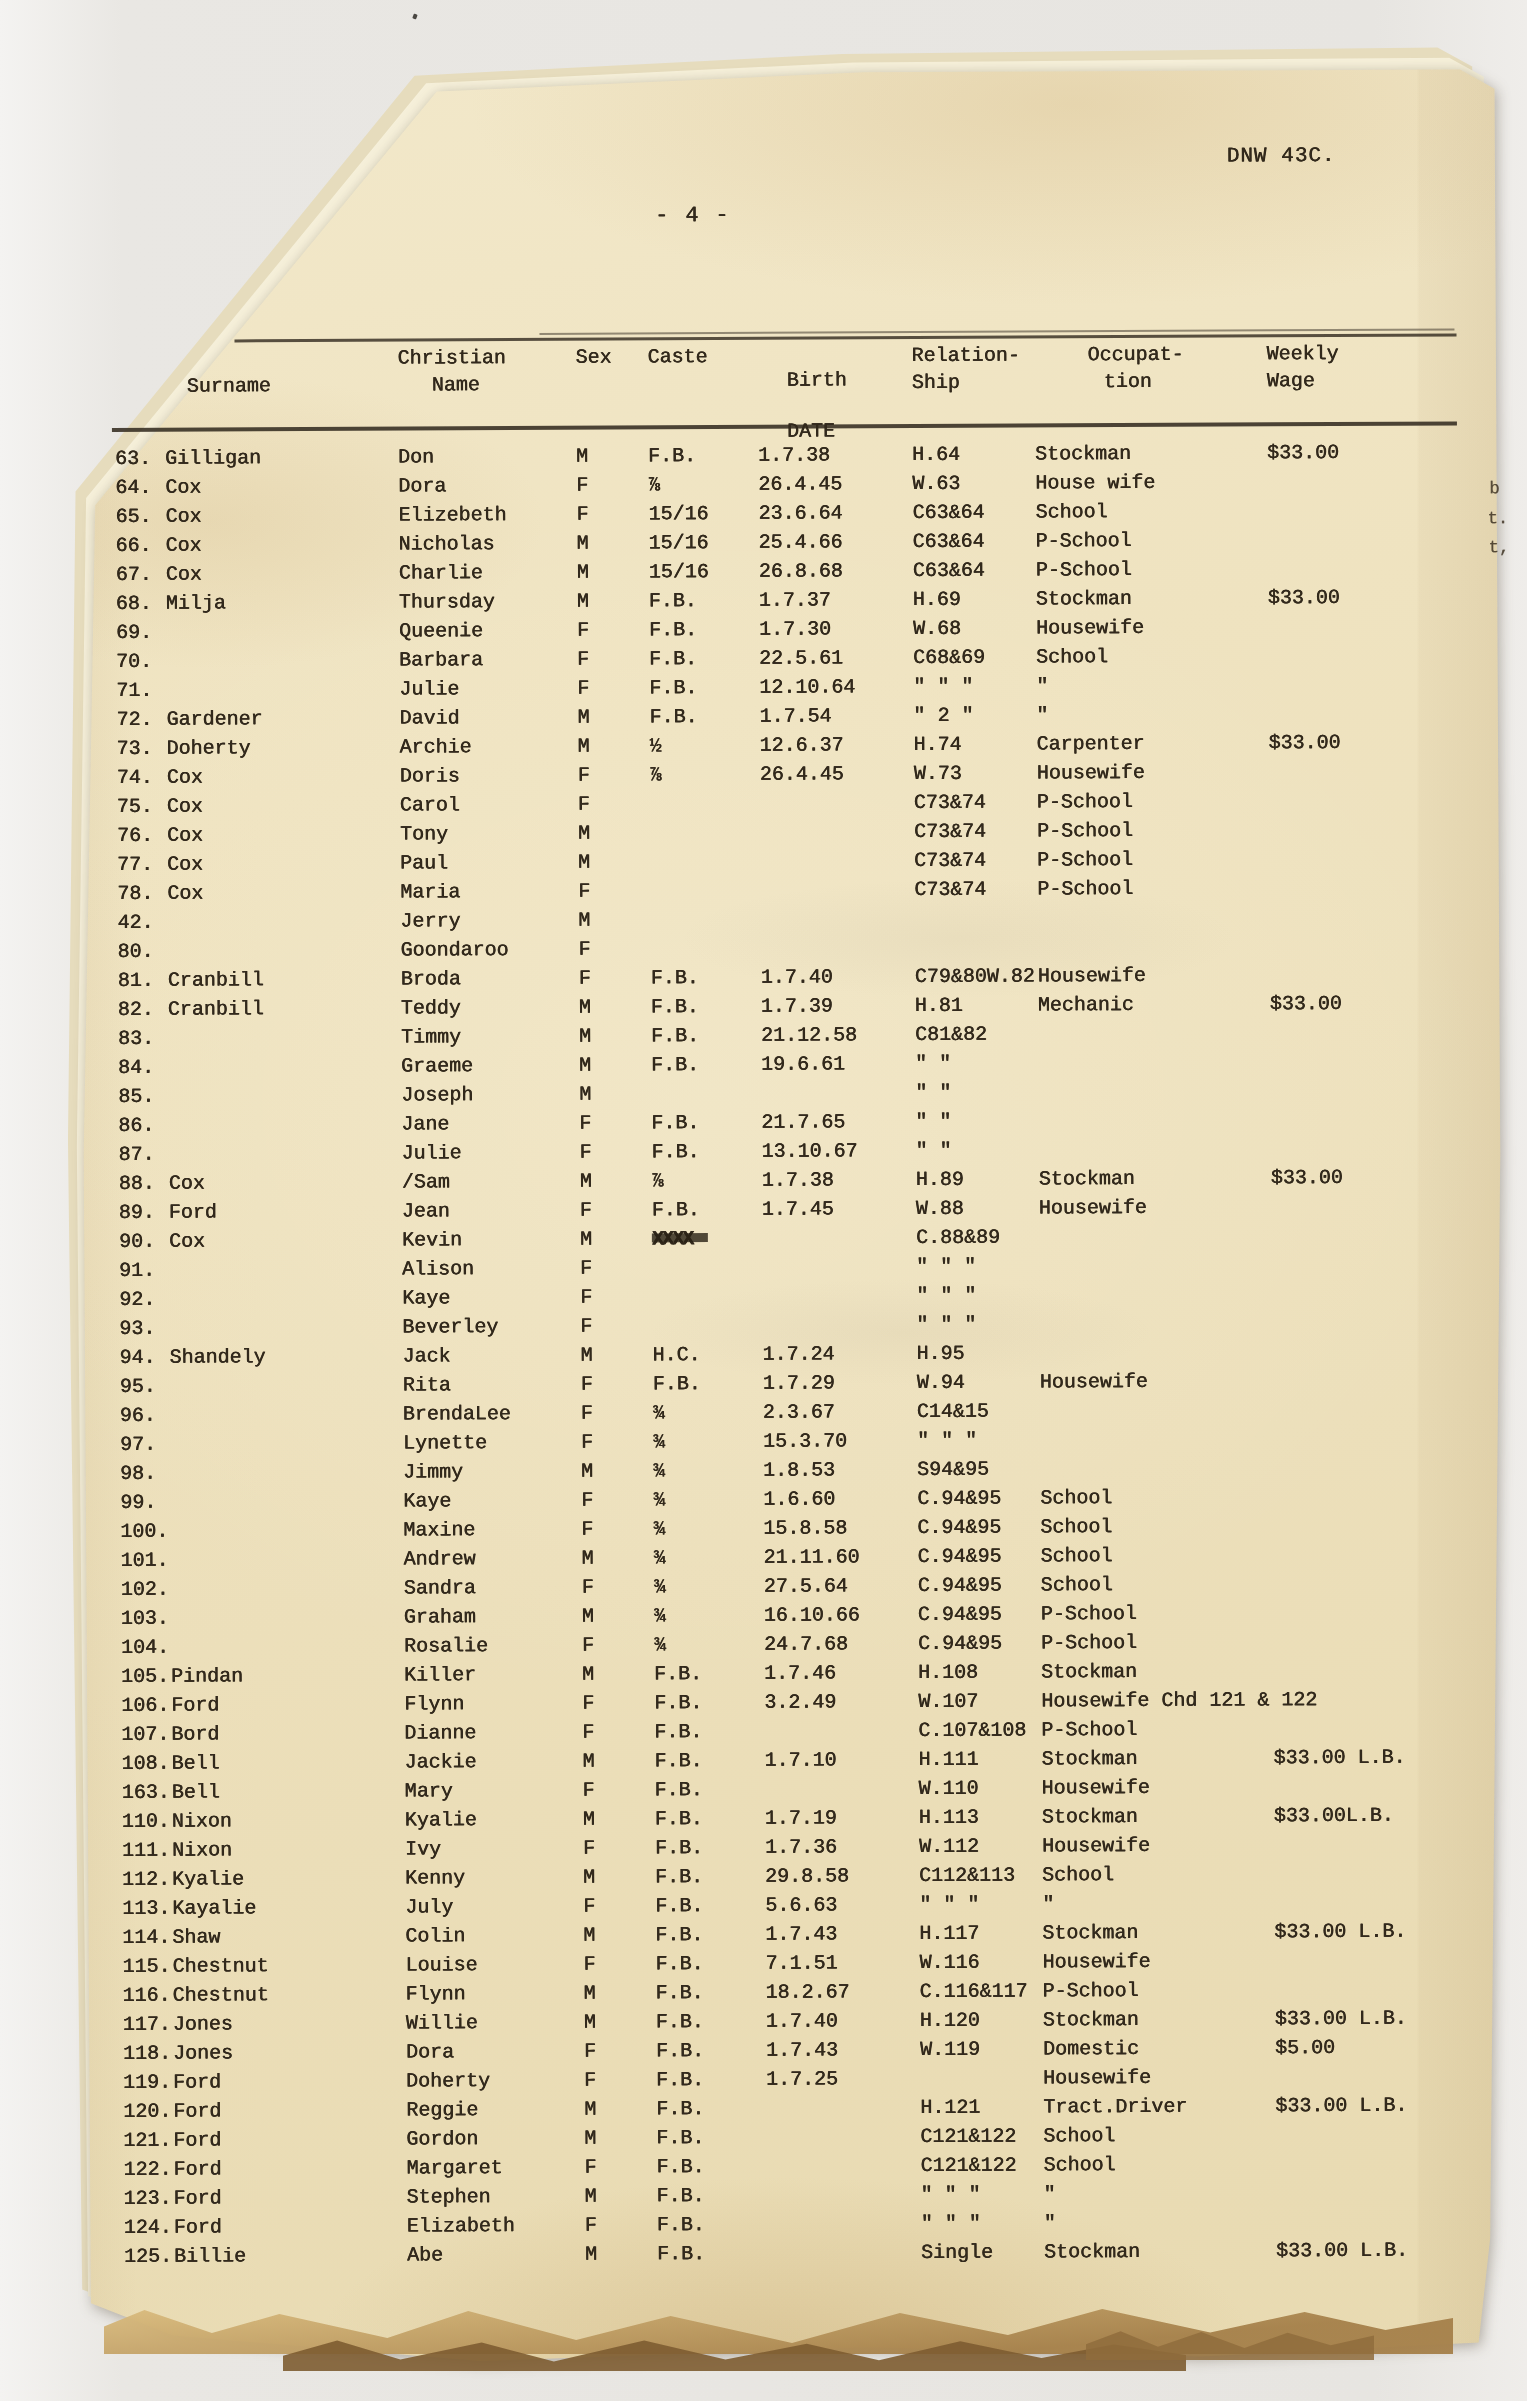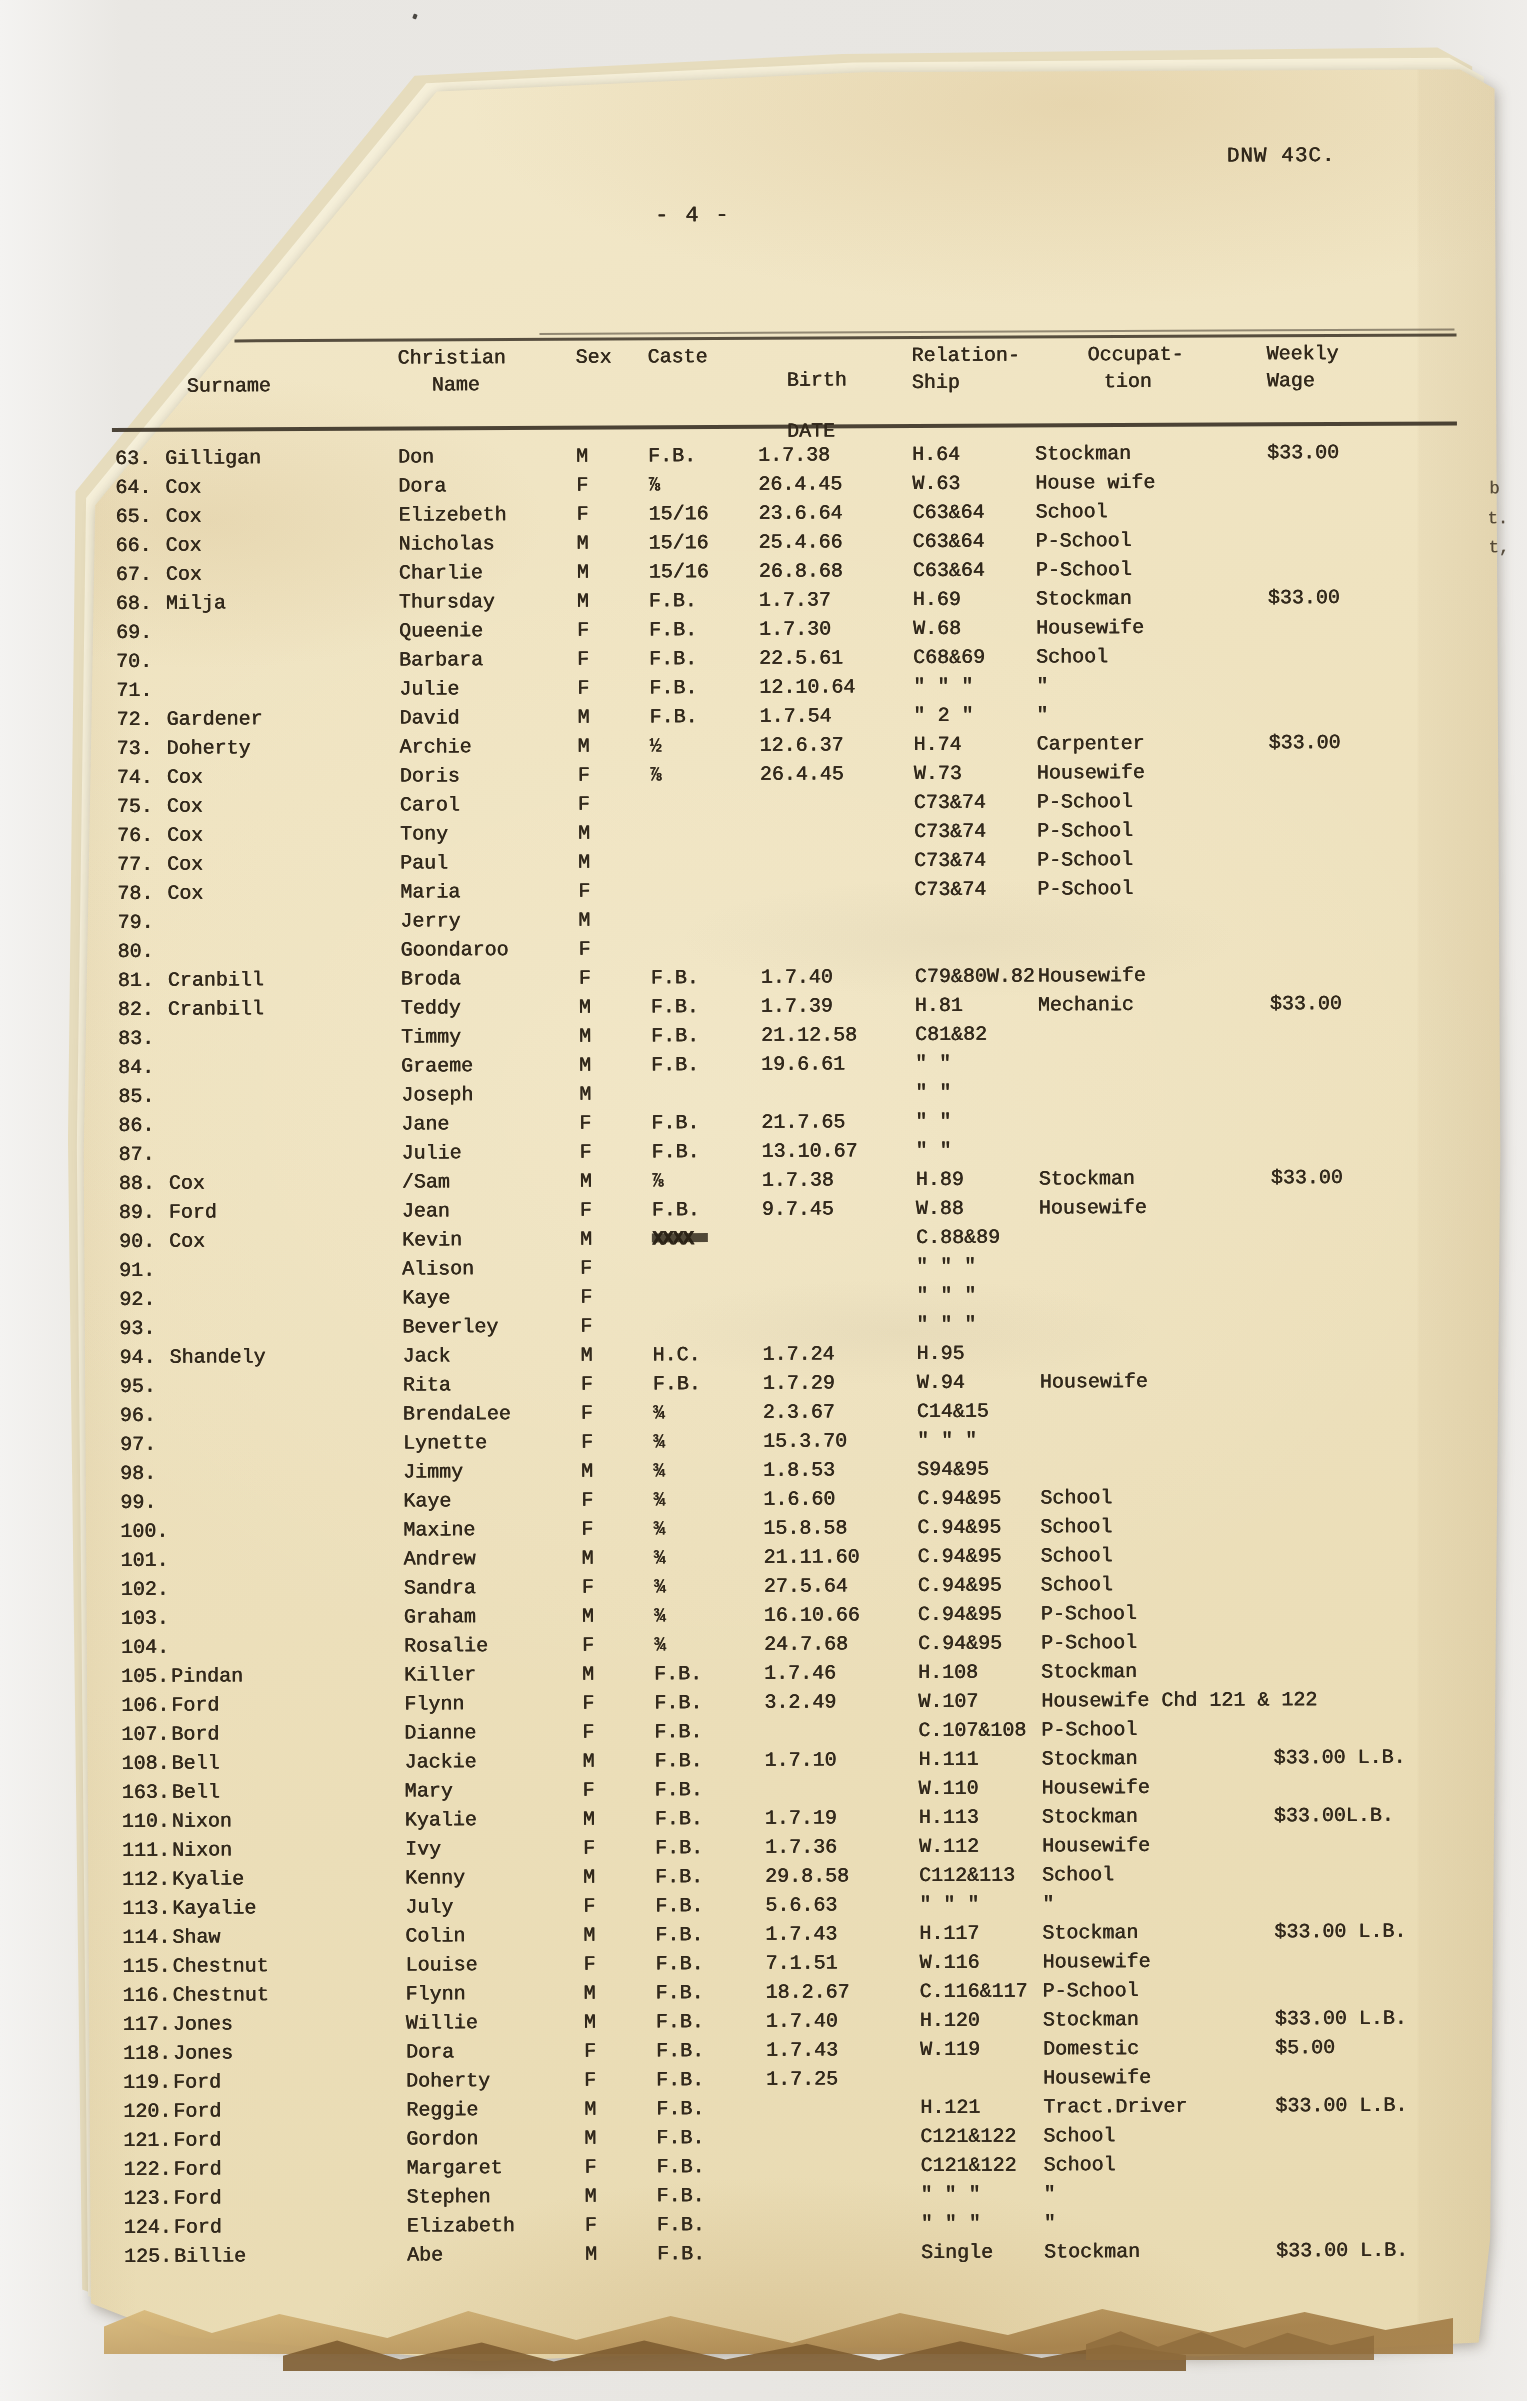--- a/index.html
+++ b/index.html
@@ -106,31 +106,31 @@
         <div class="trow"><span class="c c-no">69.</span><span class="c c-surname"></span><span class="c c-christian">Queenie</span><span class="c c-sex">F</span><span class="c c-caste">F.B.</span><span class="c c-birth">1.7.30</span><span class="c c-relation">W.68</span><span class="c c-occupation">Housewife</span><span class="c c-wage"></span></div>
         <div class="trow"><span class="c c-no">70.</span><span class="c c-surname"></span><span class="c c-christian">Barbara</span><span class="c c-sex">F</span><span class="c c-caste">F.B.</span><span class="c c-birth">22.5.61</span><span class="c c-relation">C68&amp;69</span><span class="c c-occupation">School</span><span class="c c-wage"></span></div>
         <div class="trow"><span class="c c-no">71.</span><span class="c c-surname"></span><span class="c c-christian">Julie</span><span class="c c-sex">F</span><span class="c c-caste">F.B.</span><span class="c c-birth">12.10.64</span><span class="c c-relation">" " "</span><span class="c c-occupation">"</span><span class="c c-wage"></span></div>
         <div class="trow"><span class="c c-no">72.</span><span class="c c-surname">Gardener</span><span class="c c-christian">David</span><span class="c c-sex">M</span><span class="c c-caste">F.B.</span><span class="c c-birth">1.7.54</span><span class="c c-relation">" 2 "</span><span class="c c-occupation">"</span><span class="c c-wage"></span></div>
         <div class="trow"><span class="c c-no">73.</span><span class="c c-surname">Doherty</span><span class="c c-christian">Archie</span><span class="c c-sex">M</span><span class="c c-caste">½</span><span class="c c-birth">12.6.37</span><span class="c c-relation">H.74</span><span class="c c-occupation">Carpenter</span><span class="c c-wage">$33.00</span></div>
         <div class="trow"><span class="c c-no">74.</span><span class="c c-surname">Cox</span><span class="c c-christian">Doris</span><span class="c c-sex">F</span><span class="c c-caste">⅞</span><span class="c c-birth">26.4.45</span><span class="c c-relation">W.73</span><span class="c c-occupation">Housewife</span><span class="c c-wage"></span></div>
         <div class="trow"><span class="c c-no">75.</span><span class="c c-surname">Cox</span><span class="c c-christian">Carol</span><span class="c c-sex">F</span><span class="c c-caste"></span><span class="c c-birth"></span><span class="c c-relation">C73&amp;74</span><span class="c c-occupation">P-School</span><span class="c c-wage"></span></div>
         <div class="trow"><span class="c c-no">76.</span><span class="c c-surname">Cox</span><span class="c c-christian">Tony</span><span class="c c-sex">M</span><span class="c c-caste"></span><span class="c c-birth"></span><span class="c c-relation">C73&amp;74</span><span class="c c-occupation">P-School</span><span class="c c-wage"></span></div>
         <div class="trow"><span class="c c-no">77.</span><span class="c c-surname">Cox</span><span class="c c-christian">Paul</span><span class="c c-sex">M</span><span class="c c-caste"></span><span class="c c-birth"></span><span class="c c-relation">C73&amp;74</span><span class="c c-occupation">P-School</span><span class="c c-wage"></span></div>
         <div class="trow"><span class="c c-no">78.</span><span class="c c-surname">Cox</span><span class="c c-christian">Maria</span><span class="c c-sex">F</span><span class="c c-caste"></span><span class="c c-birth"></span><span class="c c-relation">C73&amp;74</span><span class="c c-occupation">P-School</span><span class="c c-wage"></span></div>
-        <div class="trow"><span class="c c-no">79.</span><span class="c c-surname"></span><span class="c c-christian">Jerry</span><span class="c c-sex">M</span><span class="c c-caste"></span><span class="c c-birth"></span><span class="c c-relation"></span><span class="c c-occupation"></span><span class="c c-wage"></span></div>
+        <div class="trow"><span class="c c-no">42.</span><span class="c c-surname"></span><span class="c c-christian">Jerry</span><span class="c c-sex">M</span><span class="c c-caste"></span><span class="c c-birth"></span><span class="c c-relation"></span><span class="c c-occupation"></span><span class="c c-wage"></span></div>
         <div class="trow"><span class="c c-no">80.</span><span class="c c-surname"></span><span class="c c-christian">Goondaroo</span><span class="c c-sex">F</span><span class="c c-caste"></span><span class="c c-birth"></span><span class="c c-relation"></span><span class="c c-occupation"></span><span class="c c-wage"></span></div>
         <div class="trow"><span class="c c-no">81.</span><span class="c c-surname">Cranbill</span><span class="c c-christian">Broda</span><span class="c c-sex">F</span><span class="c c-caste">F.B.</span><span class="c c-birth">1.7.40</span><span class="c c-relation">C79&amp;80W.82</span><span class="c c-occupation">Housewife</span><span class="c c-wage"></span></div>
         <div class="trow"><span class="c c-no">82.</span><span class="c c-surname">Cranbill</span><span class="c c-christian">Teddy</span><span class="c c-sex">M</span><span class="c c-caste">F.B.</span><span class="c c-birth">1.7.39</span><span class="c c-relation">H.81</span><span class="c c-occupation">Mechanic</span><span class="c c-wage">$33.00</span></div>
         <div class="trow"><span class="c c-no">83.</span><span class="c c-surname"></span><span class="c c-christian">Timmy</span><span class="c c-sex">M</span><span class="c c-caste">F.B.</span><span class="c c-birth">21.12.58</span><span class="c c-relation">C81&amp;82</span><span class="c c-occupation"></span><span class="c c-wage"></span></div>
         <div class="trow"><span class="c c-no">84.</span><span class="c c-surname"></span><span class="c c-christian">Graeme</span><span class="c c-sex">M</span><span class="c c-caste">F.B.</span><span class="c c-birth">19.6.61</span><span class="c c-relation">" "</span><span class="c c-occupation"></span><span class="c c-wage"></span></div>
         <div class="trow"><span class="c c-no">85.</span><span class="c c-surname"></span><span class="c c-christian">Joseph</span><span class="c c-sex">M</span><span class="c c-caste"></span><span class="c c-birth"></span><span class="c c-relation">" "</span><span class="c c-occupation"></span><span class="c c-wage"></span></div>
         <div class="trow"><span class="c c-no">86.</span><span class="c c-surname"></span><span class="c c-christian">Jane</span><span class="c c-sex">F</span><span class="c c-caste">F.B.</span><span class="c c-birth">21.7.65</span><span class="c c-relation">" "</span><span class="c c-occupation"></span><span class="c c-wage"></span></div>
         <div class="trow"><span class="c c-no">87.</span><span class="c c-surname"></span><span class="c c-christian">Julie</span><span class="c c-sex">F</span><span class="c c-caste">F.B.</span><span class="c c-birth">13.10.67</span><span class="c c-relation">" "</span><span class="c c-occupation"></span><span class="c c-wage"></span></div>
         <div class="trow"><span class="c c-no">88.</span><span class="c c-surname">Cox</span><span class="c c-christian">/Sam</span><span class="c c-sex">M</span><span class="c c-caste">⅞</span><span class="c c-birth">1.7.38</span><span class="c c-relation">H.89</span><span class="c c-occupation">Stockman</span><span class="c c-wage">$33.00</span></div>
-        <div class="trow"><span class="c c-no">89.</span><span class="c c-surname">Ford</span><span class="c c-christian">Jean</span><span class="c c-sex">F</span><span class="c c-caste">F.B.</span><span class="c c-birth">9.7.45</span><span class="c c-relation">W.88</span><span class="c c-occupation">Housewife</span><span class="c c-wage"></span></div>
+        <div class="trow"><span class="c c-no">89.</span><span class="c c-surname">Ford</span><span class="c c-christian">Jean</span><span class="c c-sex">F</span><span class="c c-caste">F.B.</span><span class="c c-birth">1.7.45</span><span class="c c-relation">W.88</span><span class="c c-occupation">Housewife</span><span class="c c-wage"></span></div>
         <div class="trow"><span class="c c-no">90.</span><span class="c c-surname">Cox</span><span class="c c-christian">Kevin</span><span class="c c-sex">M</span><span class="c c-caste struck">XXXX</span><span class="c c-birth"></span><span class="c c-relation">C.88&amp;89</span><span class="c c-occupation"></span><span class="c c-wage"></span></div>
         <div class="trow"><span class="c c-no">91.</span><span class="c c-surname"></span><span class="c c-christian">Alison</span><span class="c c-sex">F</span><span class="c c-caste"></span><span class="c c-birth"></span><span class="c c-relation">" " "</span><span class="c c-occupation"></span><span class="c c-wage"></span></div>
         <div class="trow"><span class="c c-no">92.</span><span class="c c-surname"></span><span class="c c-christian">Kaye</span><span class="c c-sex">F</span><span class="c c-caste"></span><span class="c c-birth"></span><span class="c c-relation">" " "</span><span class="c c-occupation"></span><span class="c c-wage"></span></div>
         <div class="trow"><span class="c c-no">93.</span><span class="c c-surname"></span><span class="c c-christian">Beverley</span><span class="c c-sex">F</span><span class="c c-caste"></span><span class="c c-birth"></span><span class="c c-relation">" " "</span><span class="c c-occupation"></span><span class="c c-wage"></span></div>
         <div class="trow"><span class="c c-no">94.</span><span class="c c-surname">Shandely</span><span class="c c-christian">Jack</span><span class="c c-sex">M</span><span class="c c-caste">H.C.</span><span class="c c-birth">1.7.24</span><span class="c c-relation">H.95</span><span class="c c-occupation"></span><span class="c c-wage"></span></div>
         <div class="trow"><span class="c c-no">95.</span><span class="c c-surname"></span><span class="c c-christian">Rita</span><span class="c c-sex">F</span><span class="c c-caste">F.B.</span><span class="c c-birth">1.7.29</span><span class="c c-relation">W.94</span><span class="c c-occupation">Housewife</span><span class="c c-wage"></span></div>
         <div class="trow"><span class="c c-no">96.</span><span class="c c-surname"></span><span class="c c-christian">BrendaLee</span><span class="c c-sex">F</span><span class="c c-caste">¾</span><span class="c c-birth">2.3.67</span><span class="c c-relation">C14&amp;15</span><span class="c c-occupation"></span><span class="c c-wage"></span></div>
         <div class="trow"><span class="c c-no">97.</span><span class="c c-surname"></span><span class="c c-christian">Lynette</span><span class="c c-sex">F</span><span class="c c-caste">¾</span><span class="c c-birth">15.3.70</span><span class="c c-relation">" " "</span><span class="c c-occupation"></span><span class="c c-wage"></span></div>
         <div class="trow"><span class="c c-no">98.</span><span class="c c-surname"></span><span class="c c-christian">Jimmy</span><span class="c c-sex">M</span><span class="c c-caste">¾</span><span class="c c-birth">1.8.53</span><span class="c c-relation">S94&amp;95</span><span class="c c-occupation"></span><span class="c c-wage"></span></div>
         <div class="trow"><span class="c c-no">99.</span><span class="c c-surname"></span><span class="c c-christian">Kaye</span><span class="c c-sex">F</span><span class="c c-caste">¾</span><span class="c c-birth">1.6.60</span><span class="c c-relation">C.94&amp;95</span><span class="c c-occupation">School</span><span class="c c-wage"></span></div>

